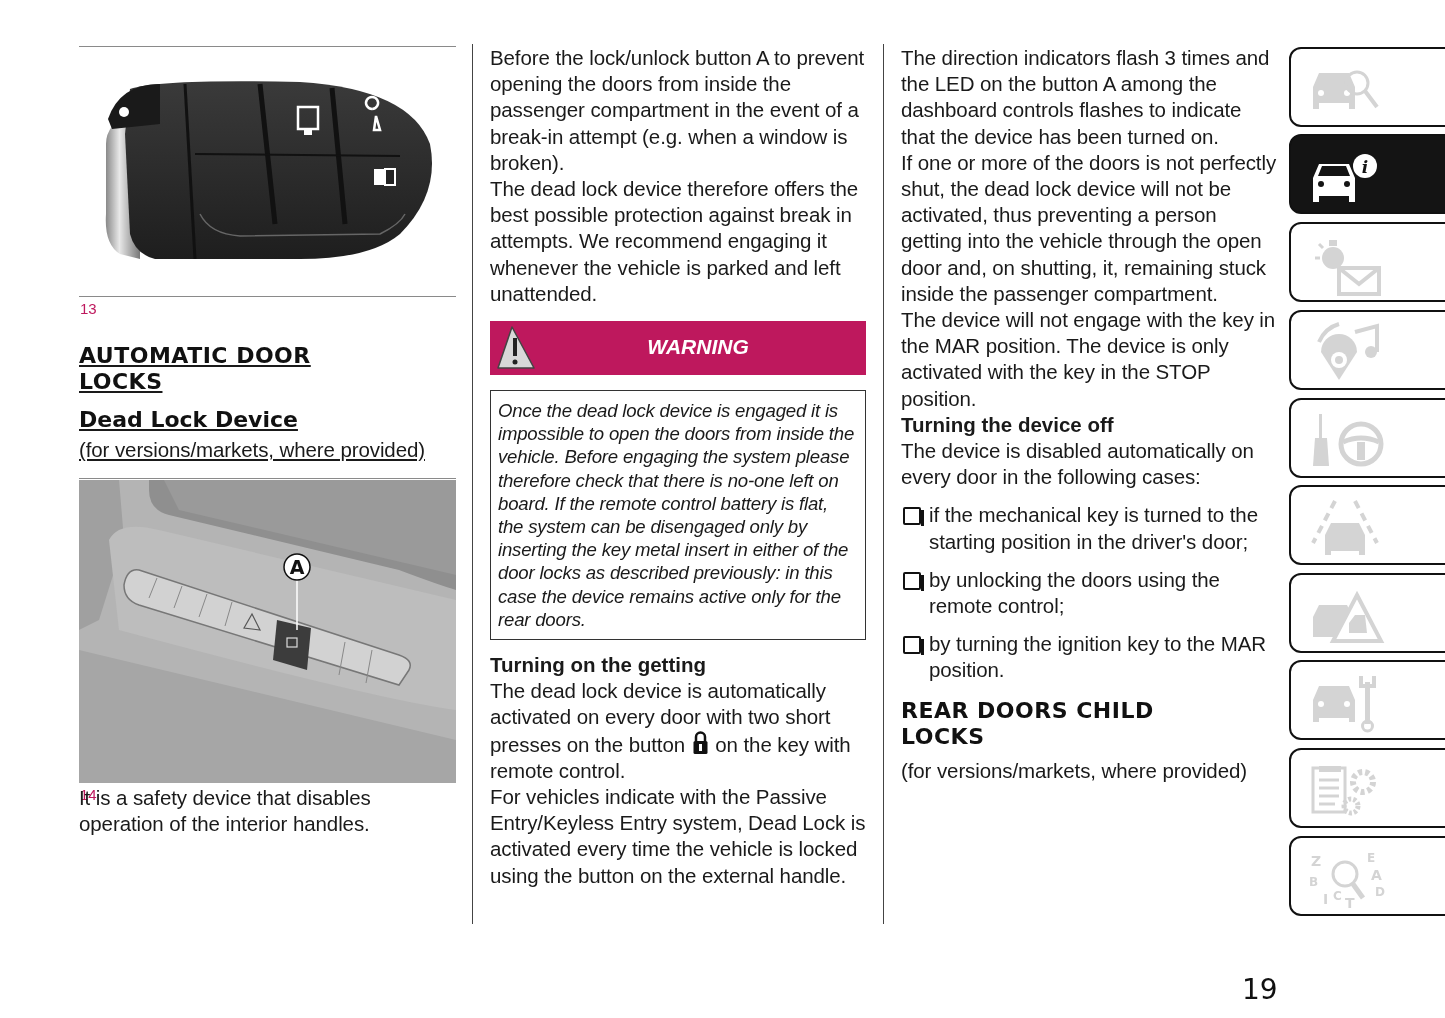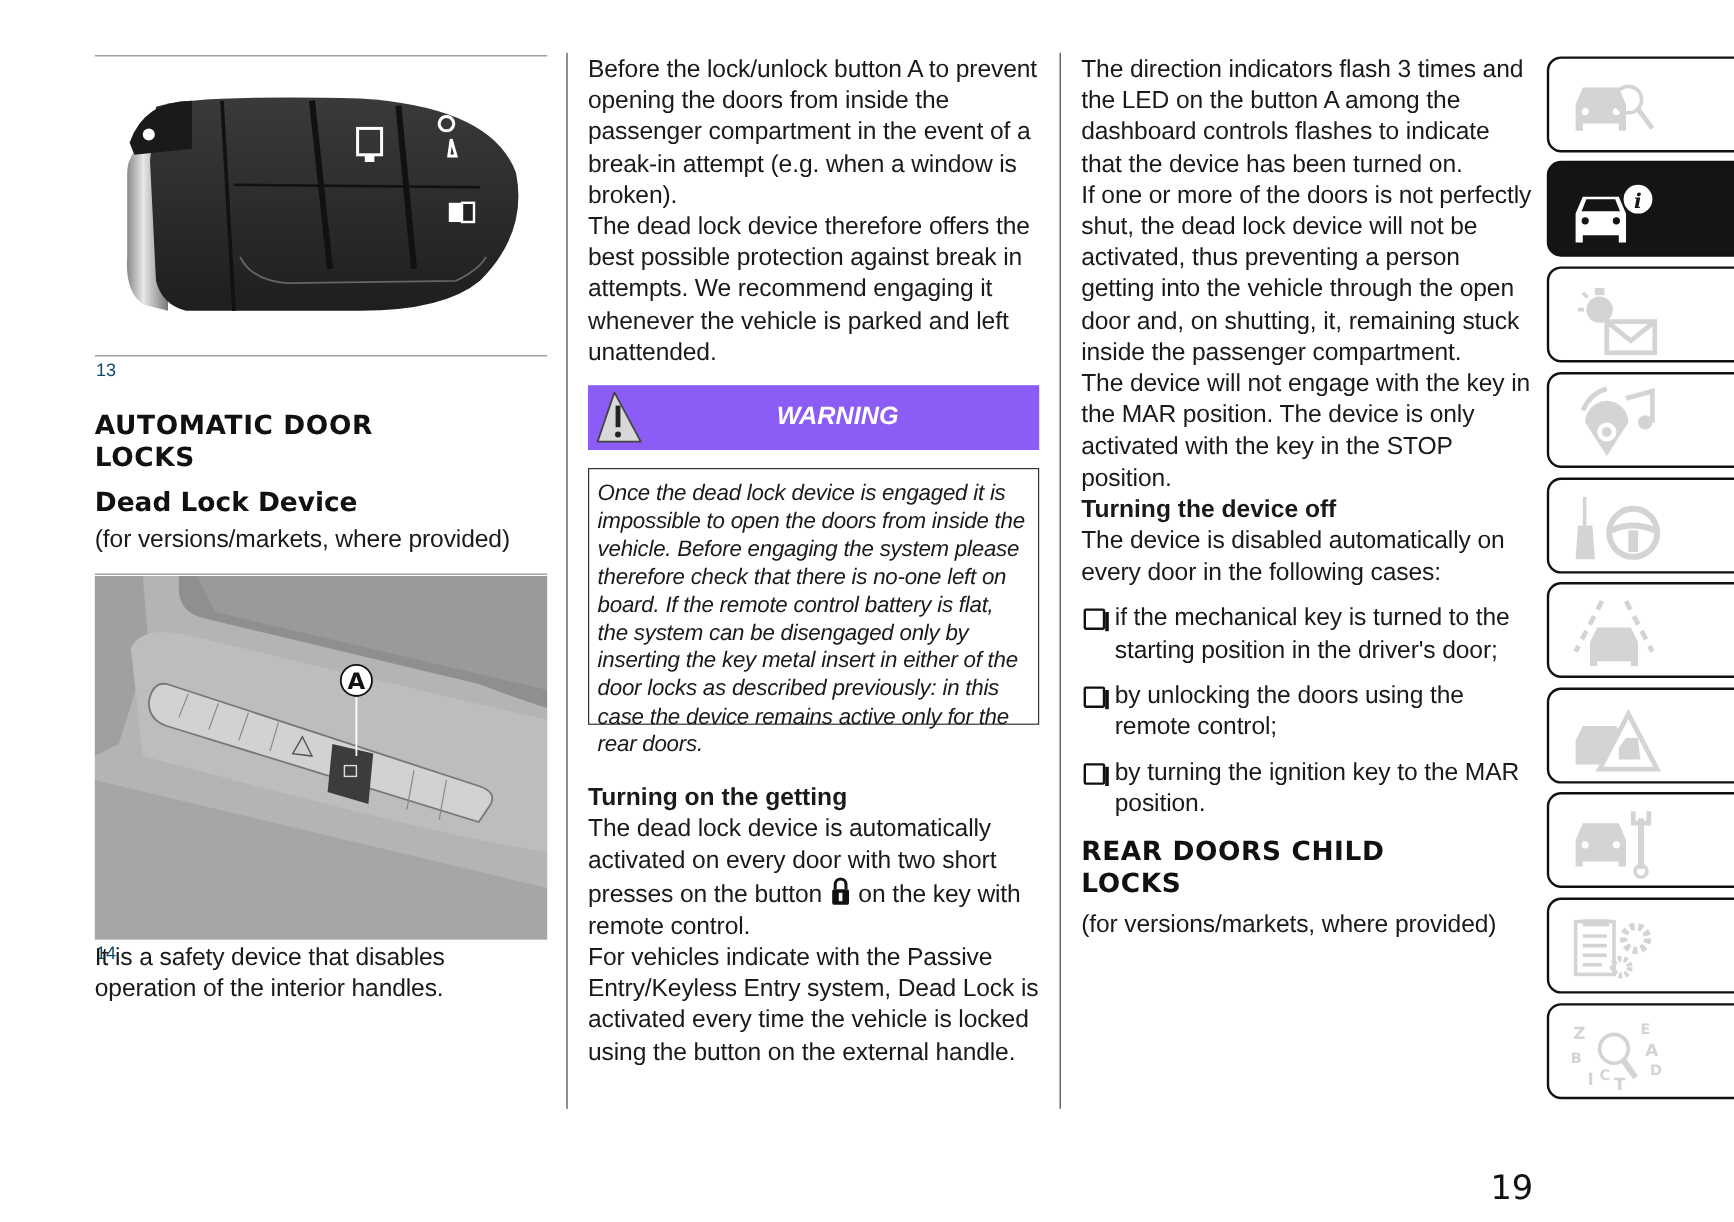--- a/index.html
+++ b/index.html
@@ -11,32 +11,32 @@
   .col2 { left: 490px; width: 378px; }
   .col3 { left: 901px; width: 378px; }
 
   .vline { position: absolute; top: 44px; width: 1px; height: 880px; background: #444; }
   .hrule { position: absolute; height: 1px; background: #8a8a8a; }
 
   .body-text { font-size: 20.5px; line-height: 26.2px; letter-spacing: -0.1px; color: #1a1a1a; }
   .sub-bold { font-size: 20.5px; line-height: 26.2px; font-weight: bold; }
   .h-caps { font-family: "DejaVu Sans", sans-serif; font-weight: bold; font-size: 22px; line-height: 26px; letter-spacing: 0.5px; color: #111; text-transform: uppercase; }
   .h-sub { font-family: "DejaVu Sans", sans-serif; font-weight: bold; font-size: 22px; line-height: 26px; color: #111; }
-  .fig-num { font-size: 15px; color: #0c4a6e; position: absolute; }
+  .fig-num { font-size: 15px; color: #be185d; position: absolute; }
 
   
   .fig { position: absolute; overflow: hidden; }
   .fig-key { left: 100px; top: 74px; width: 340px; height: 190px; }
   .fig-dash { left: 79px; top: 480px; width: 377px; height: 303px; background: #a9a9a9; }
 
   
-  .warn-bar { position: absolute; left: 490px; top: 321px; width: 376px; height: 54px; background: #8b5cf6; padding-left: 29px; }
+  .warn-bar { position: absolute; left: 490px; top: 321px; width: 376px; height: 54px; background: #be185d; padding-left: 29px; }
   .warn-label { position: absolute; left: 0; right: 0; top: 14px; text-align: center; color: #fff; font-style: italic; font-weight: bold; font-size: 21px; padding-left: 40px; }
   .warn-icon { position: absolute; left: 4px; top: 3px; width: 44px; height: 48px; }
-  .warn-box { position: absolute; left: 490px; top: 390px; width: 376px; height: 214px; border: 1px solid #333; padding: 8px 7px; }
+  .warn-box { position: absolute; left: 490px; top: 390px; width: 376px; height: 250px; border: 1px solid #333; padding: 8px 7px; }
   .warn-text { font-style: italic; font-size: 18.6px; line-height: 23.2px; letter-spacing: -0.2px; color: #1a1a1a; }
 
   .bullet { position: relative; padding-left: 28px; }
   .bullet .box { position: absolute; left: 2px; top: 5px; width: 18px; height: 18px; border: 2.5px solid #111; border-radius: 2px; }
   .bullet .box::after { content: ""; position: absolute; right: -5px; top: 1px; width: 3px; height: 16px; background: #111; }
 
   
   .tab { position: absolute; left: 1289px; width: 170px; height: 80px; border: 2.5px solid #111; border-radius: 12px; background: #fff; }
   .tab.active { background: #141414; }
   .tab svg { position: absolute; left: 14px; top: 8px; }
@@ -79,21 +79,21 @@
     <rect x="204" y="55" width="8" height="6" fill="#fff"></rect>
     <path d="M272,35 a6,6 0 1 1 0.1,0 M276,42 l4,14 h-6 z" stroke="#fff" stroke-width="2.5" fill="none"></path>
     <rect x="274" y="95" width="20" height="16" fill="#fff"></rect>
     <rect x="285" y="95" width="10" height="16" fill="#222" stroke="#fff" stroke-width="2"></rect>
   </svg>
 </div>
 
 <div class="hrule" style="left:79px; top:296px; width:377px;"></div>
 <div class="fig-num" style="left:80px; top:300px;">13</div>
 
-<div class="col col1" style="top:343px;">
+<div class="col col1" style="top:343px;text-decoration:underline;">
   <div class="h-caps" style="width:290px;">AUTOMATIC DOOR LOCKS</div>
   <div class="h-sub" style="margin-top:12px;">Dead Lock Device</div>
   <div class="body-text" style="margin-top:4px;">(for versions/markets, where provided)</div>
 </div>
 
 <div class="hrule" style="left:79px; top:478px; width:377px;"></div>
 
 <div class="fig fig-dash">
   <svg width="377" height="303" viewBox="0 0 377 303">
     <rect width="377" height="303" fill="#b4b4b4"></rect>

